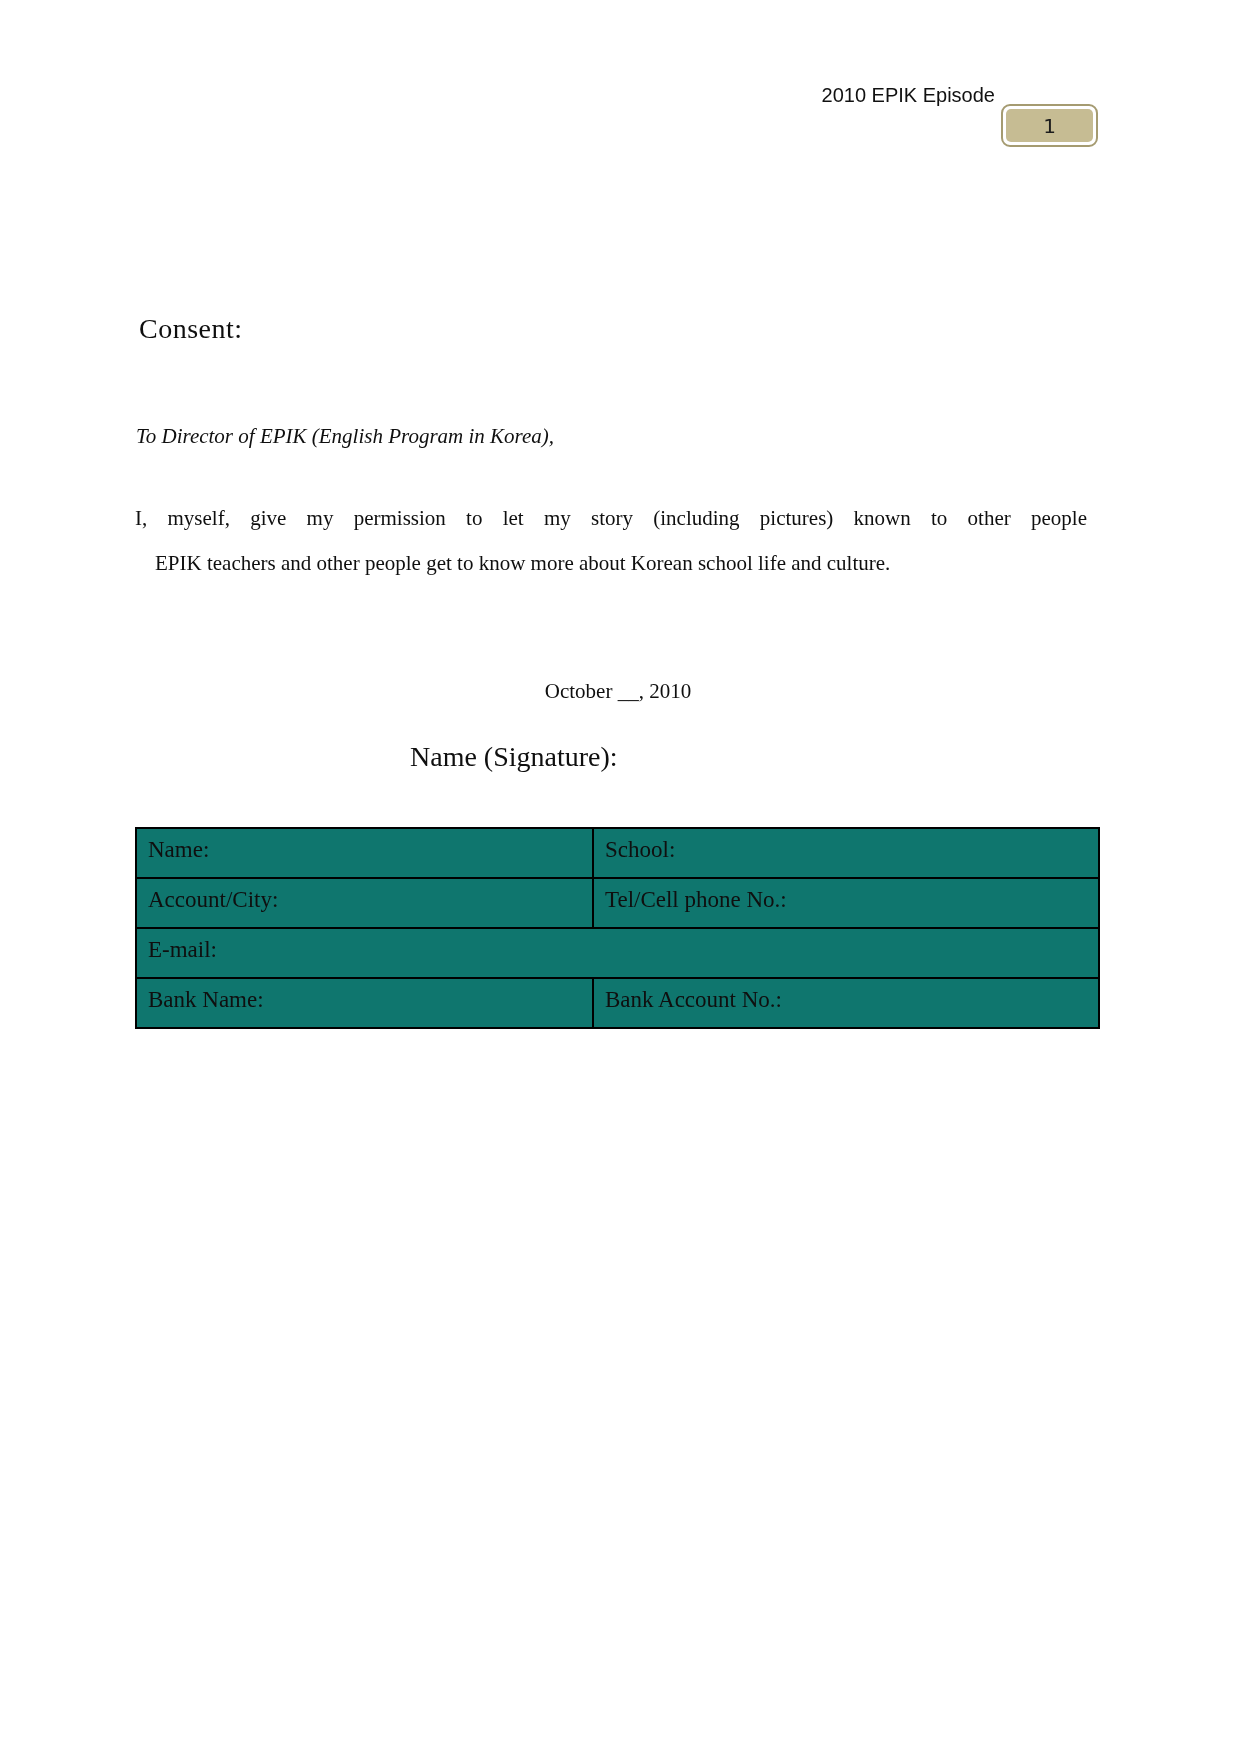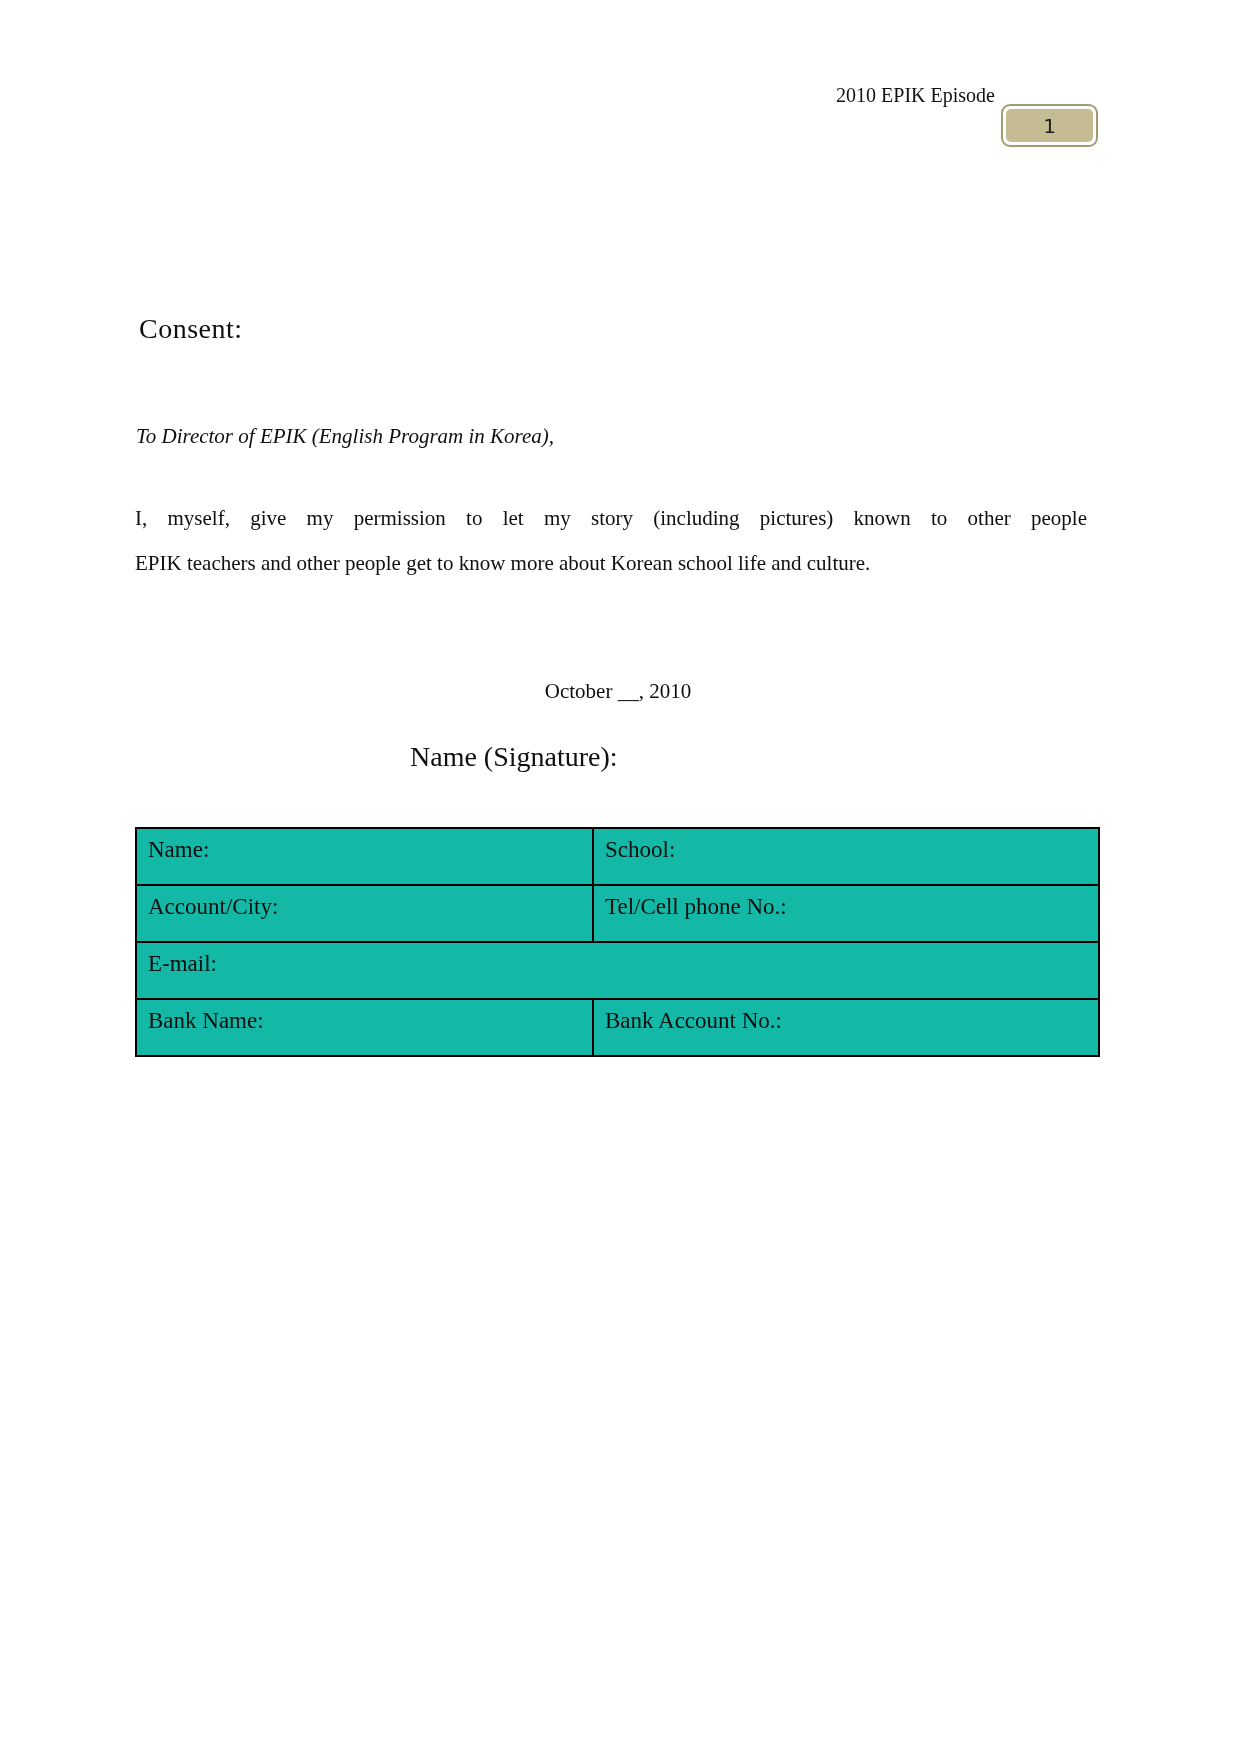--- a/index.html
+++ b/index.html
@@ -13,21 +13,21 @@
     height: 1754px;
     background: #ffffff;
     font-family: "Liberation Serif", serif;
     color: #0f0f0f;
     overflow: hidden;
   }
   .header-title {
     position: absolute;
     top: 84px;
     right: 246px;
-    font-family: Liberation Serif, serif;
+    font-family: Liberation Sans, sans-serif;
     font-size: 20px;
     color: #111111;
     white-space: nowrap;
   }
   .page-badge {
     position: absolute;
     left: 1001px;
     top: 104px;
     width: 97px;
     height: 43px;
@@ -73,20 +73,21 @@
     line-height: 45px;
   }
   .para-line {
     text-align: justify;
     text-align-last: justify;
     white-space: normal;
   }
   .para-line.last {
     text-align: left;
     text-align-last: left;
+    margin-left: 20px;
   }
   .date-line {
     position: absolute;
     left: 135px;
     top: 679px;
     width: 966px;
     text-align: center;
     font-size: 21px;
   }
   .signature-label {
@@ -98,26 +99,26 @@
   table.contact-table {
     position: absolute;
     left: 135px;
     top: 827px;
     width: 963px;
     border-collapse: collapse;
     table-layout: fixed;
   }
   table.contact-table td {
     border: 2px solid #000000;
-    height: 57px;
+    height: 50px;
     box-sizing: border-box;
     vertical-align: top;
     padding: 8px 10px 0 11px;
     font-size: 23px;
-    background: #14b8a6;
+    background: #0f766e;
   }
 </style>
 </head>
 <body>
 
 <div class="page" style="color: rgb(15, 15, 15);">
 
   <div class="header-title">2010 EPIK Episode</div>
 
   <div class="page-badge" style="border-color: rgb(165, 155, 113);">

